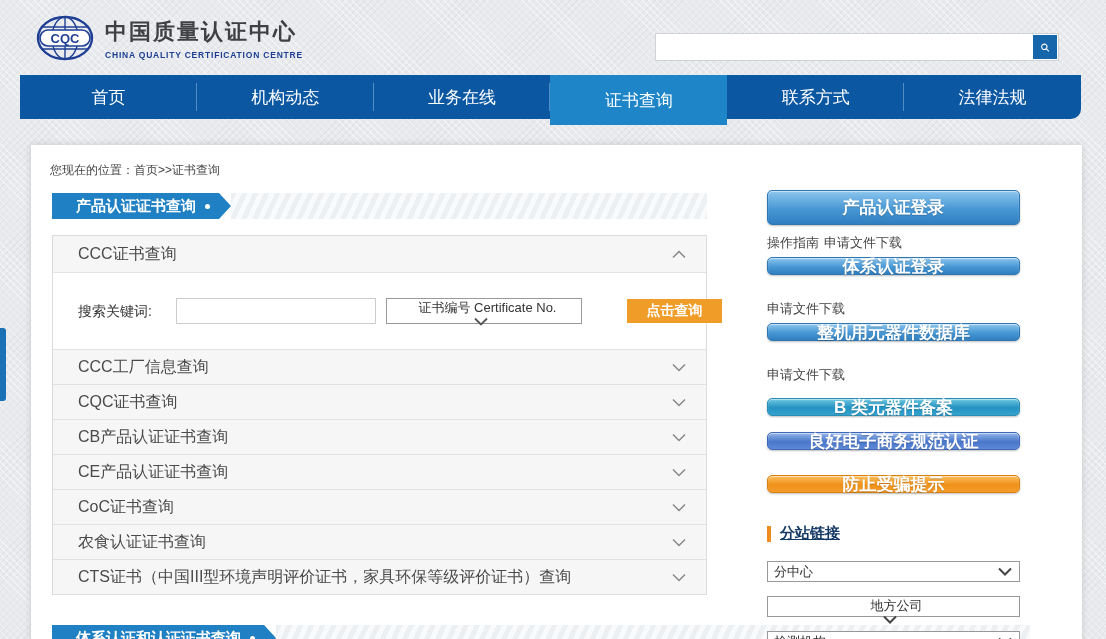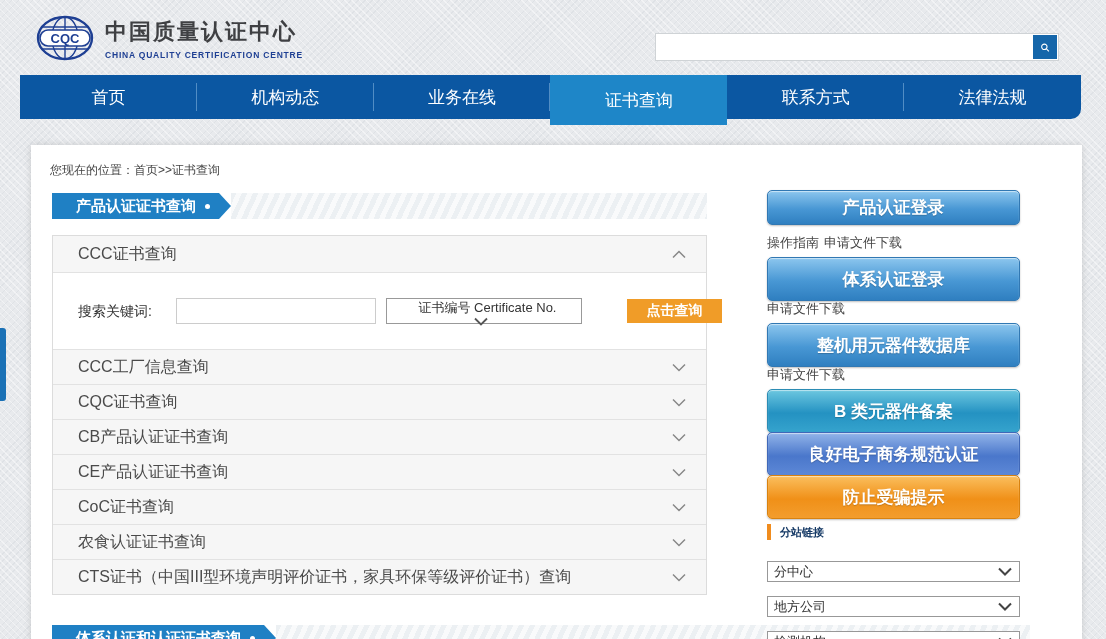--- a/index.html
+++ b/index.html
@@ -63,33 +63,33 @@
   .kw-input{position:absolute;left:123px;top:0;width:200px;height:26px;box-sizing:border-box;
     border:1px solid #ccc;font-size:13px;padding:0 6px;outline:none;}
   .type-select{position:absolute;left:333px;top:0;width:196px;height:26px;box-sizing:border-box;
     border:1px solid #999;background:#fff;display:flex;align-items:center;cursor:pointer;flex-direction:column;}
   .type-select .sel-text{flex:1;font-size:13px;color:#333;padding-left:7px;}
   .type-select .chev{margin-right:7px;}
   .query-btn{position:absolute;left:540px;top:1px;width:95px;height:24px;border:none;cursor:pointer;
     background:var(--query-orange);color:#fff;font-size:14px;font-weight:bold;margin-left:34px;}
 
   
-  .side-btn{position:absolute;left:767px;width:253px;height:44px;border-radius:5px;cursor:pointer;
+  .side-btn{position:absolute;left:767px;width:253px;height:18px;border-radius:5px;cursor:pointer;
     color:#fff;font-size:17px;font-weight:bold;display:flex;align-items:center;justify-content:center;
     box-shadow:inset 0 1px 1px rgba(255,255,255,.55), 0 1px 2px rgba(0,0,0,.25);
     text-shadow:0 1px 1px rgba(0,0,0,.2);box-sizing:border-box;}
   .g-blue{background:linear-gradient(180deg,var(--btn-blue-top) 0%,var(--btn-blue-mid) 55%,var(--btn-blue-bottom) 100%);border:1px solid #3178b3;}
-  .g-teal{background:linear-gradient(180deg,var(--btn-teal-top) 0%,var(--btn-teal-mid) 55%,var(--btn-teal-bottom) 100%);border:1px solid #2b8cb4;}
+  .g-teal{background:linear-gradient(180deg,var(--btn-teal-top) 0%,var(--btn-teal-mid) 55%,var(--btn-teal-bottom) 100%);border:1px solid #2b8cb4;margin-top:9px;}
   .g-indigo{background:linear-gradient(180deg,var(--btn-indigo-top) 0%,var(--btn-indigo-mid) 55%,var(--btn-indigo-bottom) 100%);border:1px solid #4068b8;}
   .g-orange{background:linear-gradient(180deg,var(--btn-orange-top) 0%,var(--btn-orange-mid) 55%,var(--btn-orange-bottom) 100%);border:1px solid #d9820f;}
 
   .side-link{position:absolute;font-size:13px;color:#444;cursor:pointer;}
   .branch-title{position:absolute;left:767px;top:524px;display:flex;align-items:center;}
   .branch-title .bar{width:4px;height:16px;background:var(--marker-orange);margin-right:9px;}
-  .branch-title .txt{font-size:11px;font-weight:bold;color:var(--link-navy);}
+  .branch-title .txt{font-size:15px;font-weight:bold;color:var(--link-navy);text-decoration:underline;}
 
   .side-select{position:absolute;left:767px;width:253px;height:21px;background:#fff;border:1px solid #989898;
     box-sizing:border-box;display:flex;align-items:center;cursor:pointer;}
   .side-select .sel-text{flex:1;font-size:13px;color:#333;padding-left:6px;}
   .side-select .chev{margin-right:7px;}
 
   .float-tab{position:absolute;left:0;top:328px;width:6px;height:73px;background:#1a71b6;
     border-radius:0 3px 3px 0;cursor:pointer;}
 </style>
 </head>
@@ -239,21 +239,21 @@
     <span class="bar"></span>
     <span class="txt">分站链接</span>
   </div>
 
   <div class="side-select" style="top:561px;">
     <span class="sel-text">分中心</span>
     <svg class="chev" viewBox="0 0 14 9">
         <polyline points="1,1.5 7,7.5 13,1.5" fill="none" stroke="#444" stroke-width="2"></polyline>
       </svg>
   </div>
-  <div class="side-select" style="top:596px;">
+  <div class="side-select" style="top:596px;flex-direction:column;">
     <span class="sel-text">地方公司</span>
     <svg class="chev" viewBox="0 0 14 9">
         <polyline points="1,1.5 7,7.5 13,1.5" fill="none" stroke="#444" stroke-width="2"></polyline>
       </svg>
   </div>
   <div class="side-select" style="top:631px;">
     <span class="sel-text">检测机构</span>
     <svg class="chev" viewBox="0 0 14 9">
         <polyline points="1,1.5 7,7.5 13,1.5" fill="none" stroke="#444" stroke-width="2"></polyline>
       </svg>

